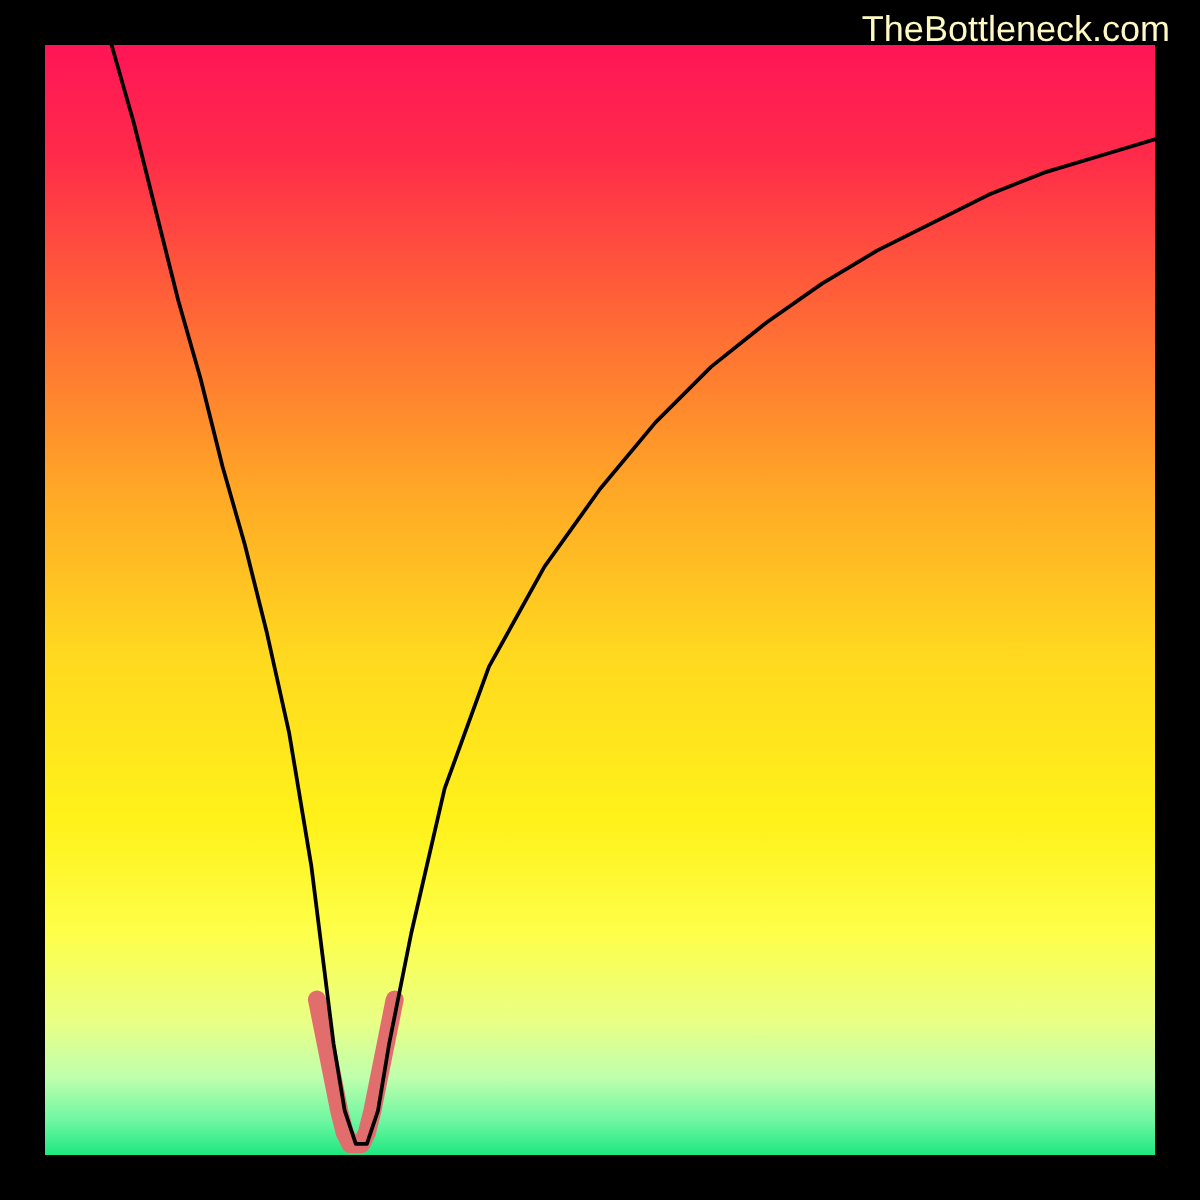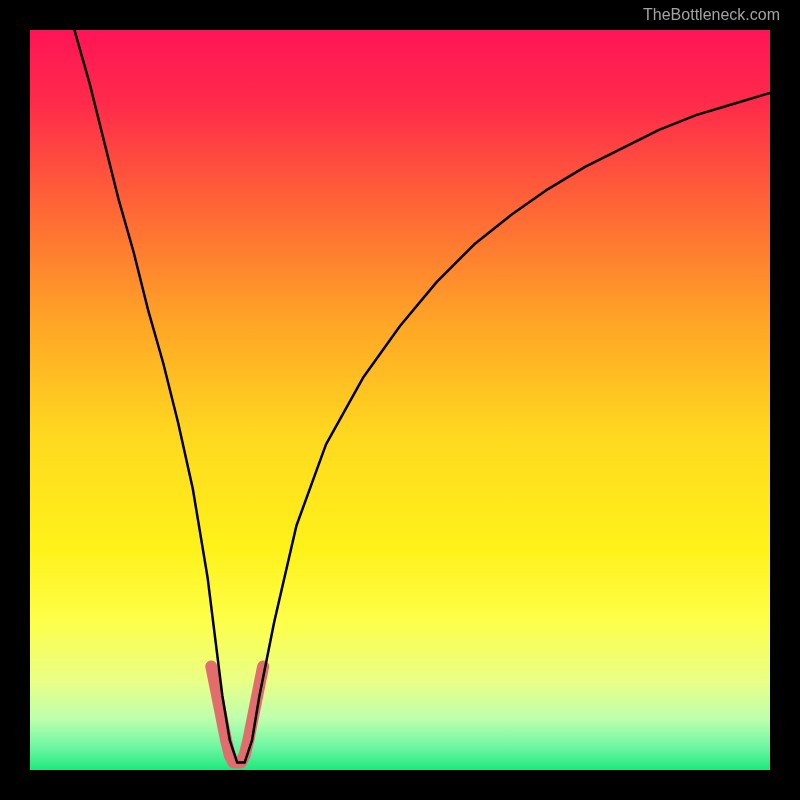--- a/index.html
+++ b/index.html
@@ -8,22 +8,22 @@
     width: 800px;
     height: 800px;
     background: #000;
     position: relative;
     font-family: Arial, sans-serif;
   }
   .watermark {
     position: absolute;
     top: 6px;
     right: 20px;
-    color: #a3a3a3;
-    font-size: 16px;
+    color: #fef9c3;
+    font-size: 24px;
     z-index: 10;
   }
   .chart-area {
     position: absolute;
     left: 30px;
     top: 30px;
     width: 740px;
     height: 740px;
     overflow: hidden;
   }

